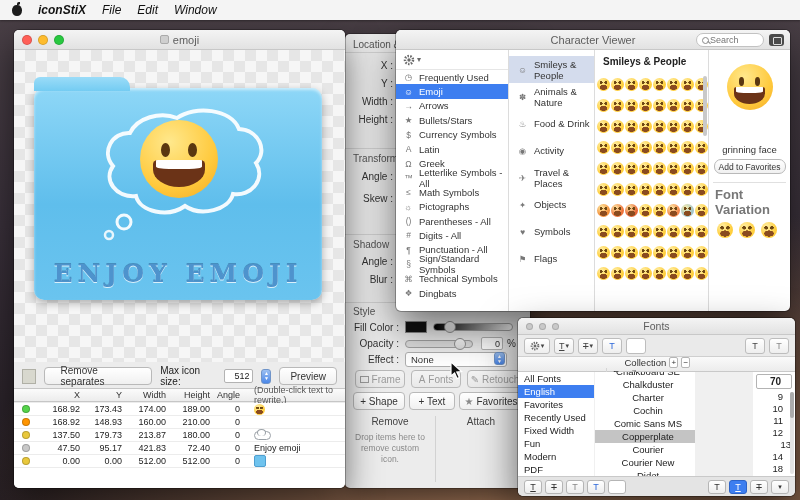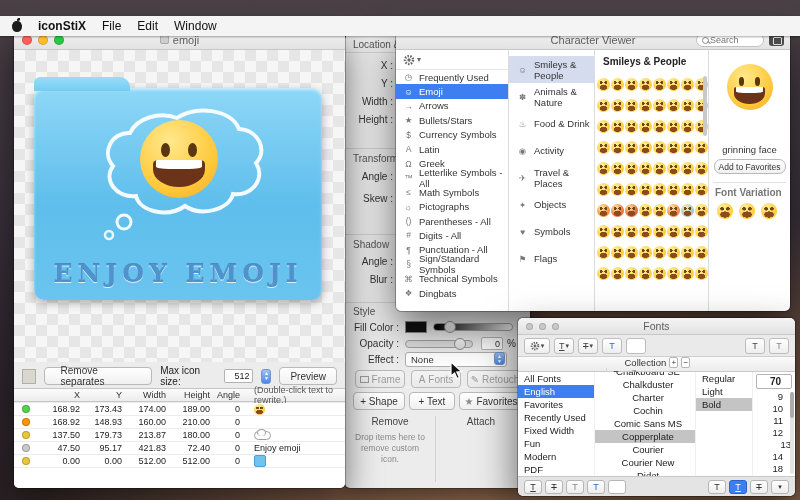--- a/index.html
+++ b/index.html
@@ -5,23 +5,23 @@
   * { margin:0; padding:0; box-sizing:border-box; }
   html,body { width:800px; height:500px; }
   #screen{ position:relative; width:800px; height:500px; overflow:hidden;
     font-family:"Liberation Sans",sans-serif; color:#222;
     background:
       radial-gradient(120% 95% at 72% 98%, #a07455 0%, #7c5a45 28%, rgba(60,45,45,0) 62%),
       linear-gradient(180deg,#4a4046 0%,#39303a 45%,#241d22 100%);
   }
   .abs{position:absolute;}
   
-  .menubar{position:absolute;left:0;top:16px;right:0;height:20px;background:#f4f4f4;
+  .menubar{position:absolute;left:0;top:0;right:0;height:20px;background:#f4f4f4;
     display:flex;align-items:center;gap:16px;padding-left:12px;font-size:12px;color:#111;
-    box-shadow:0 1px 2px rgba(0,0,0,.35);z-index:20;}
+    box-shadow:0 1px 2px rgba(0,0,0,.35);z-index:20;font-style:italic;}
   .menu-app{font-weight:bold;}
   .menu-item{cursor:default;}
   .apple{width:10px;height:11px;background:#1c1c1c;border-radius:46% 46% 48% 48%;position:relative;}
   .apple::before{content:"";position:absolute;top:-3px;left:5px;width:3px;height:3px;background:#1c1c1c;border-radius:60% 0;}
   
   .window{position:absolute;background:#ececec;border-radius:5px;
     box-shadow:0 14px 34px rgba(0,0,0,.55), 0 0 0 1px rgba(0,0,0,.28);}
   .titlebar{position:absolute;left:0;top:0;right:0;height:20px;border-radius:5px 5px 0 0;
     background:linear-gradient(#f4f4f4,#e2e2e2);border-bottom:1px solid #c8c8c8;
     display:flex;align-items:center;justify-content:center;font-size:11px;color:#5d5d5d;}
@@ -766,21 +766,21 @@
 
     <div class="cv-col" style="left:313px;width:81px;">
       <div class="big-face" style="width:46px;height:46px;margin:14px auto 0;">
         <div class="eye l"></div>
         <div class="eye r"></div>
         <div class="mouth"></div>
       </div>
       <div style="text-align:center;font-size:9.5px;color:#333;margin-top:34px;">grinning face</div>
       <div class="btn" style="display:flex;width:72px;height:15px;margin:4px auto 0;font-size:8.5px;border-radius:7px;">Add to Favorites</div>
       <div style="height:1px;background:#e0e0e0;margin:8px 4px 0;"></div>
-      <div style="font-size:10px;font-weight:bold;color:#777;padding:4px 4px 0 6px;">Font Variation</div>
+      <div style="font-size:13px;font-weight:bold;color:#777;padding:4px 4px 0 6px;">Font Variation</div>
       <div style="display:flex;gap:6px;padding:5px 0 0 8px;">
         <div class="mini-face" style="width:16px;height:16px;"></div>
         <div class="mini-face" style="width:16px;height:16px;"></div>
         <div class="mini-face" style="width:16px;height:16px;"></div>
       </div>
     </div>
   </div>
 
   <div class="window fw">
     <div class="titlebar" style="height:17px;">
@@ -845,25 +845,20 @@
     <div class="fcol" style="left: 77px; width: 100px; margin-top: 0px; text-align: center;" id="ff-list">
         <div class="frow" style="margin-top: -7px;">Chalkboard SE</div>
         <div class="frow">Chalkduster</div>
         <div class="frow">Charter</div>
         <div class="frow">Cochin</div>
         <div class="frow">Comic Sans MS</div>
         <div class="frow fgsel">Copperplate</div>
         <div class="frow">Courier</div>
         <div class="frow">Courier New</div>
         <div class="frow">Didot</div>
-      </div>
-    <div class="fcol" style="left:178px;width:56px;" id="ft-list">
-        <div class="frow">Regular</div>
-        <div class="frow">Light</div>
-        <div class="frow fgsel">Bold</div>
       </div>
     <div class="fcol" style="left:235px;width:42px;">
       <div class="field" style="margin:2px 3px;height:15px;text-align:right;padding-right:10px;line-height:13px;font-size:10px;font-weight:bold;">70</div>
       <div id="fs-list">
           <div class="frow" style="text-align: right; padding-right: 12px; height: 12px; line-height: 12px;">9</div>
           <div class="frow" style="text-align: right; padding-right: 12px; height: 12px; line-height: 12px;">10</div>
           <div class="frow" style="text-align: right; padding-right: 12px; height: 12px; line-height: 12px;">11</div>
           <div class="frow" style="text-align: right; padding-right: 12px; height: 12px; line-height: 12px;">12</div>
           <div class="frow" style="text-align: right; padding-right: 4px; height: 12px; line-height: 12px;">13</div>
           <div class="frow" style="text-align: right; padding-right: 12px; height: 12px; line-height: 12px;">14</div>

